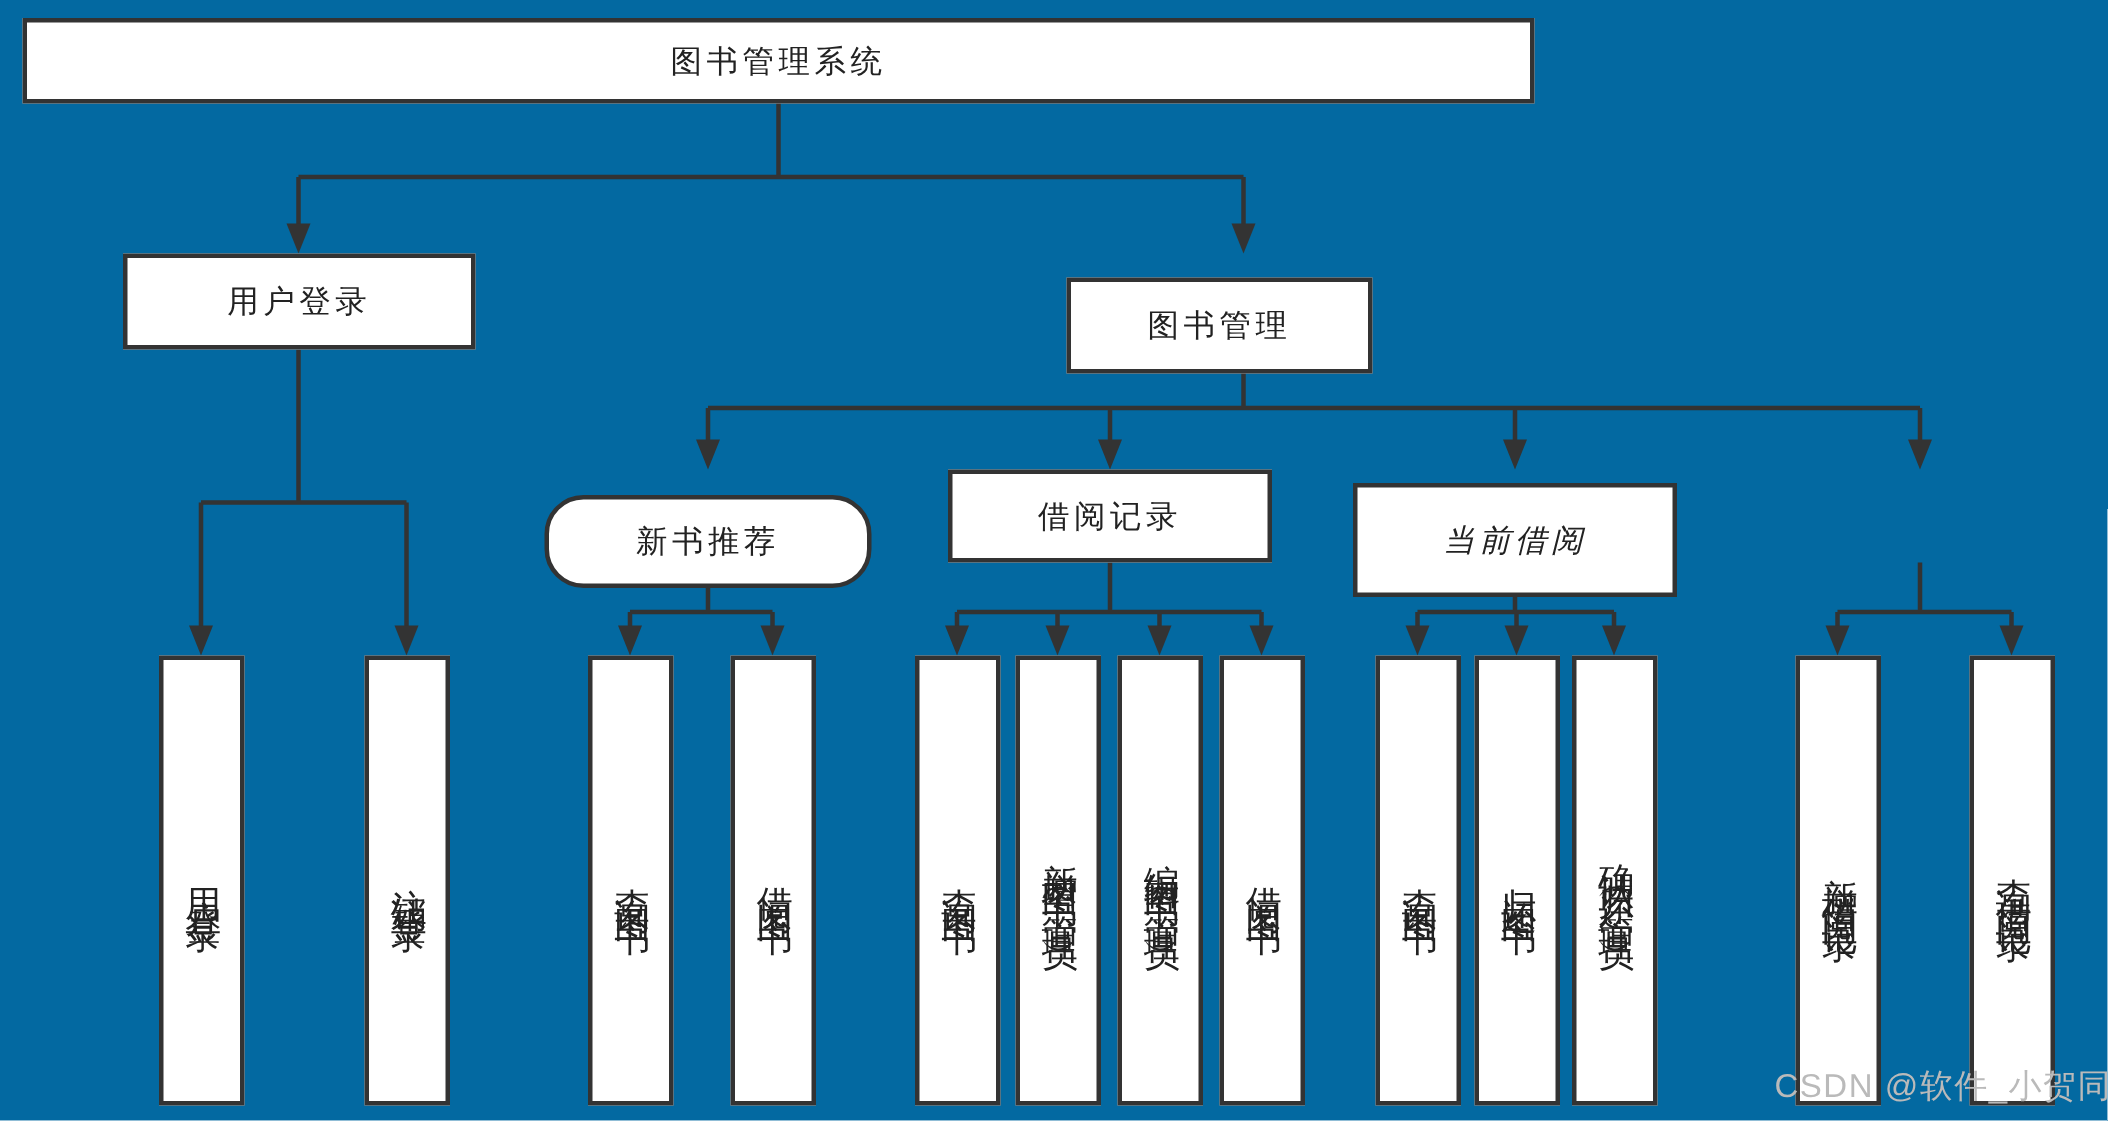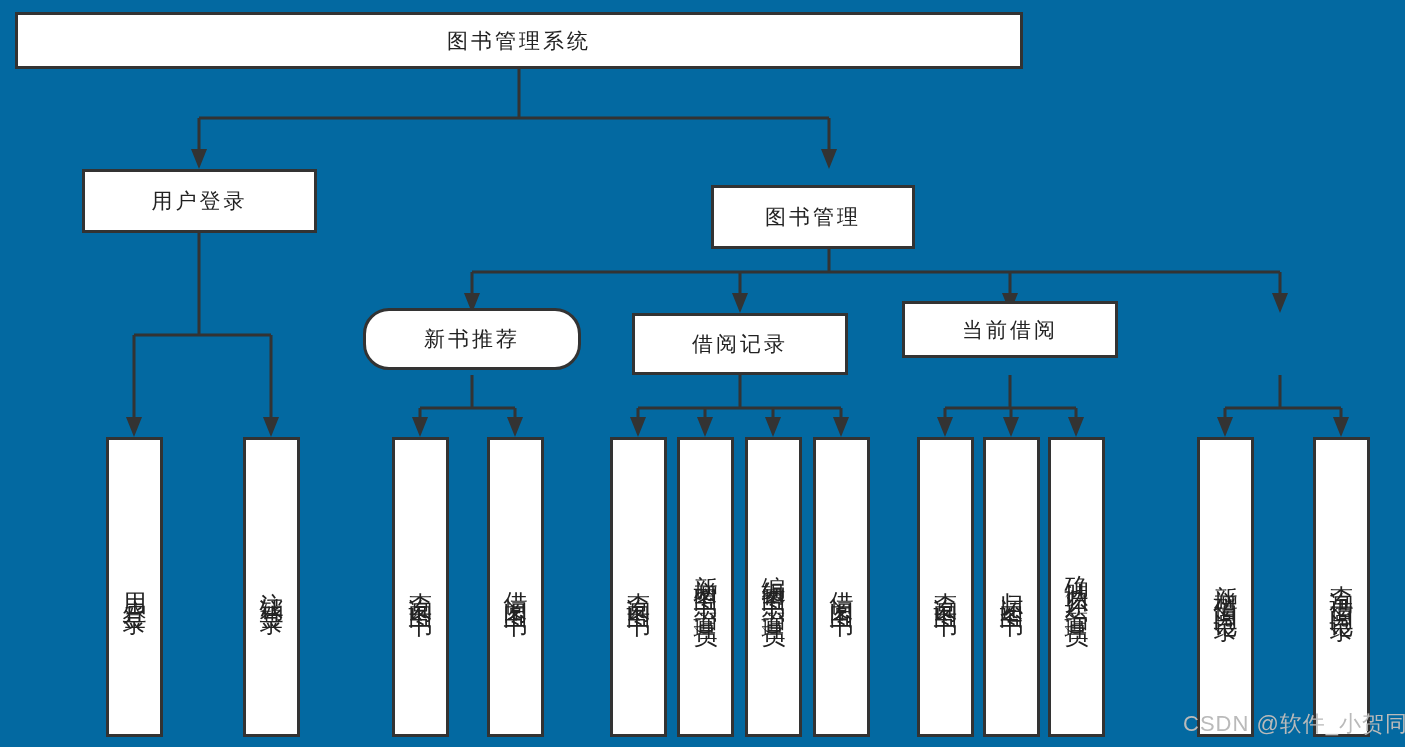--- a/index.html
+++ b/index.html
@@ -16,23 +16,23 @@
   }
   .h .label{font-size:21px;letter-spacing:3px;white-space:nowrap;}
   .leaf{top:437px;width:57px;height:300px;}
   .leaf .label{
     writing-mode:vertical-rl;text-orientation:mixed;
     font-size:24px;line-height:1;letter-spacing:7px;
   }
   #root{left:15px;top:12px;width:1008px;height:57px;}
   #l20{left:82px;top:169px;width:235px;height:64px;}
   #l21{left:711px;top:158px;width:204px;height:64px;margin-top:27px;}
-  #l30{left:363px;top:308px;width:218px;height:62px;border-radius:26px;}
+  #l30{left:363px;top:330px;width:218px;height:62px;border-radius:26px;}
   #l31{left:632px;top:313px;width:216px;height:62px;}
-  #l32{left:902px;top:301px;width:216px;height:57px;}
+  #l32{left:902px;top:322px;width:216px;height:76px;font-style:italic;}
   #l33{left:1172px;top:313px;width:216px;height:62px;}
   #a1{left:106px;} #a2{left:243px;}
   #b1{left:392px;} #b2{left:487px;}
   #c1{left:610px;} #c2{left:677px;} #c3{left:745px;} #c4{left:813px;}
   #d1{left:917px;} #d2{left:983px;} #d3{left:1048px;}
   #e1{left:1197px;} #e2{left:1313px;}
   .watermark{
     position:absolute;left:1183px;top:709px;z-index:5;
     font-size:22px;letter-spacing:1px;white-space:nowrap;
     color:var(--watermark,#bababa);

